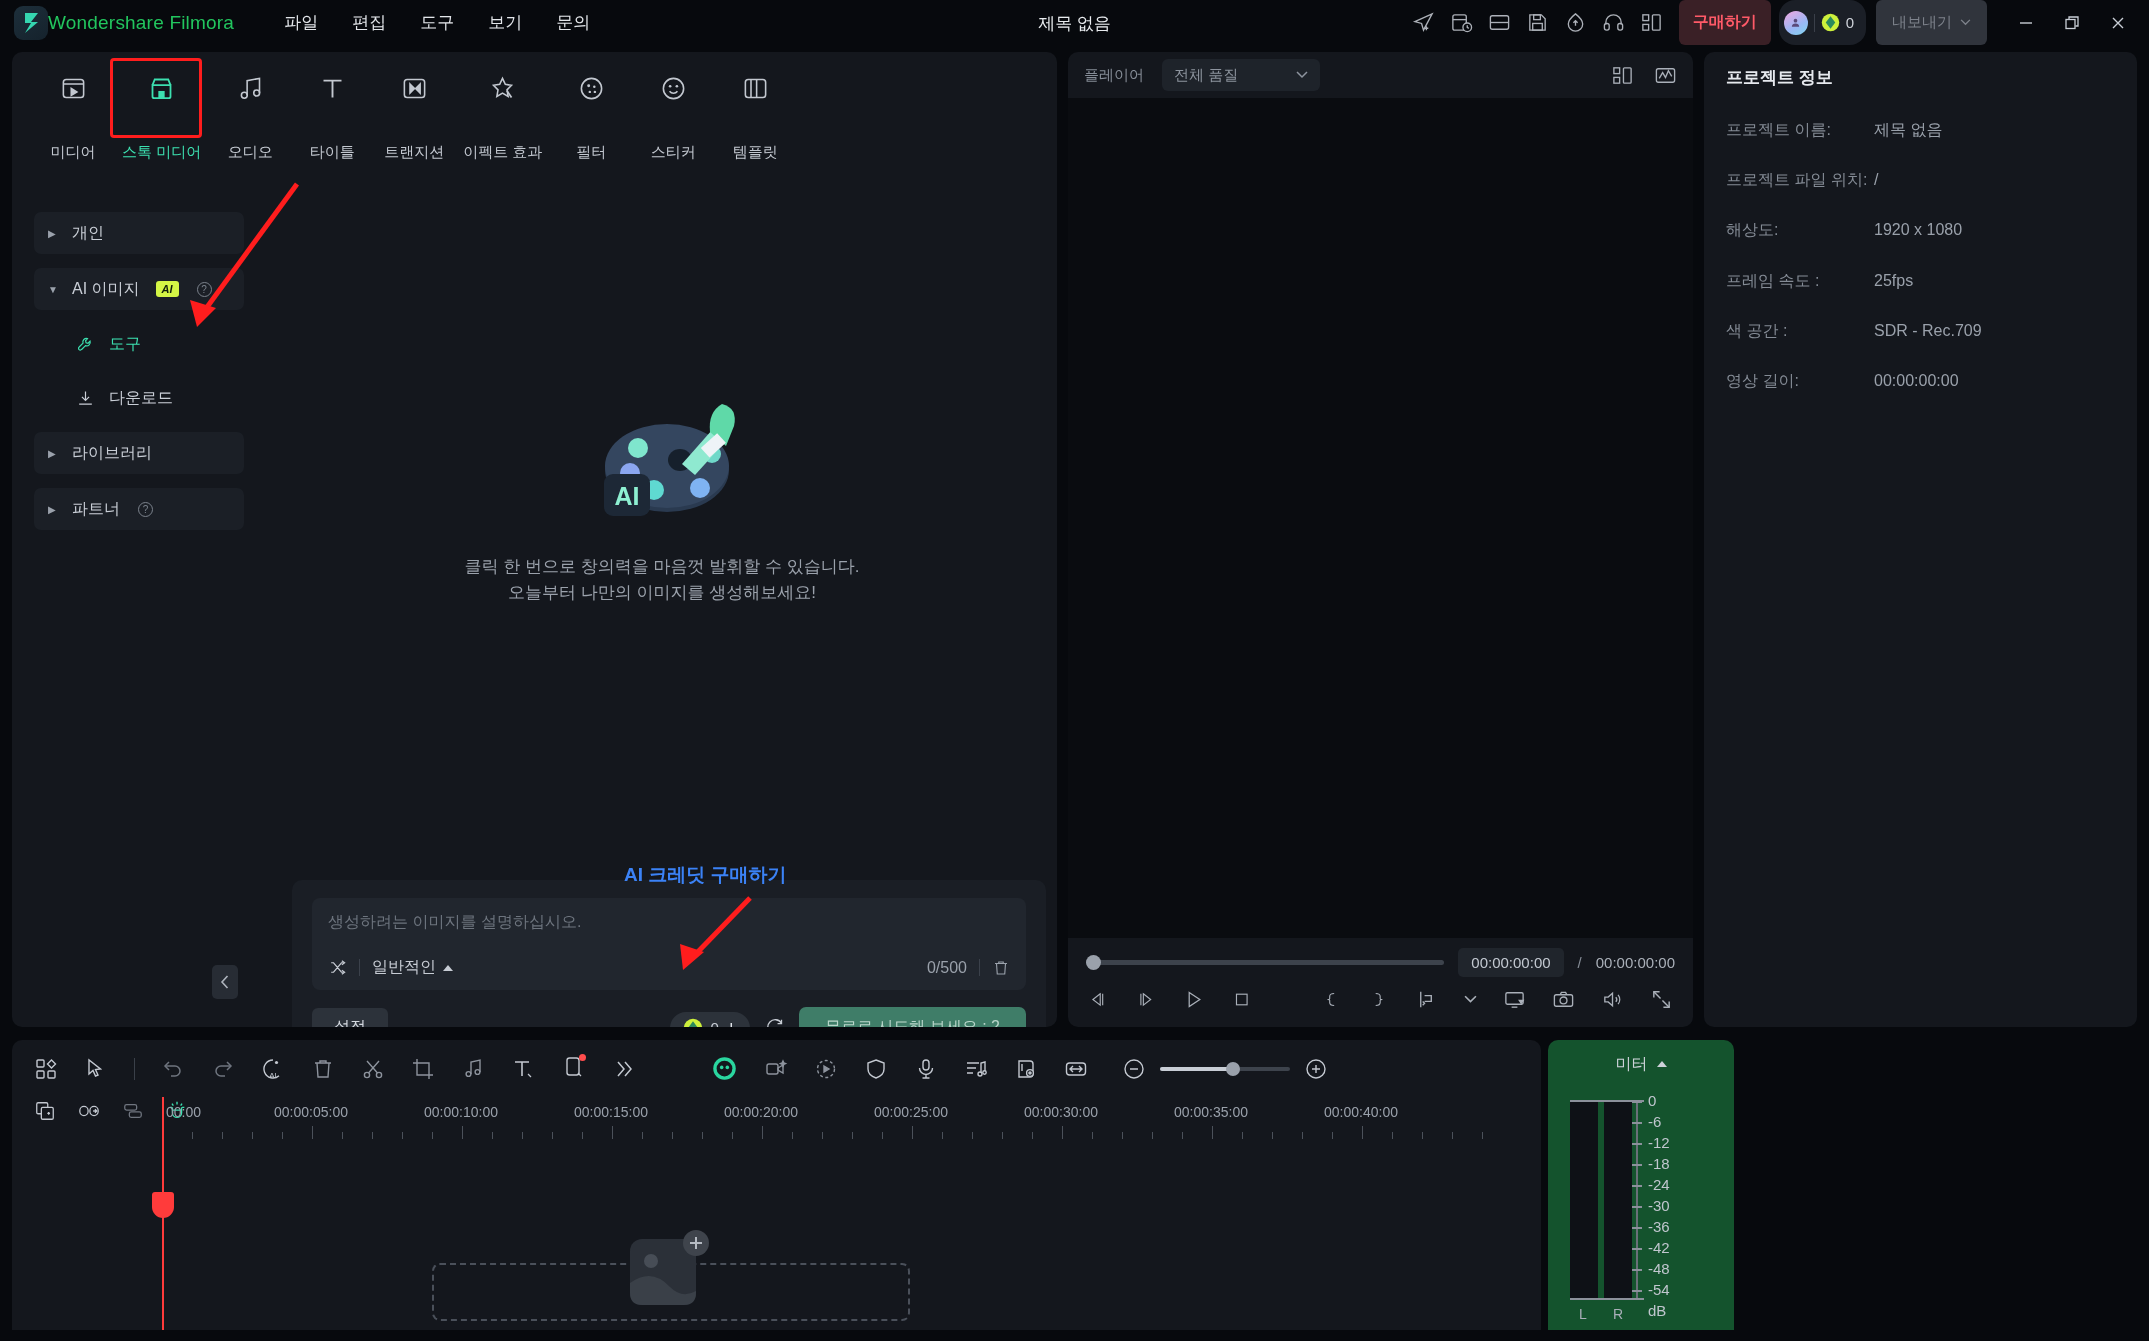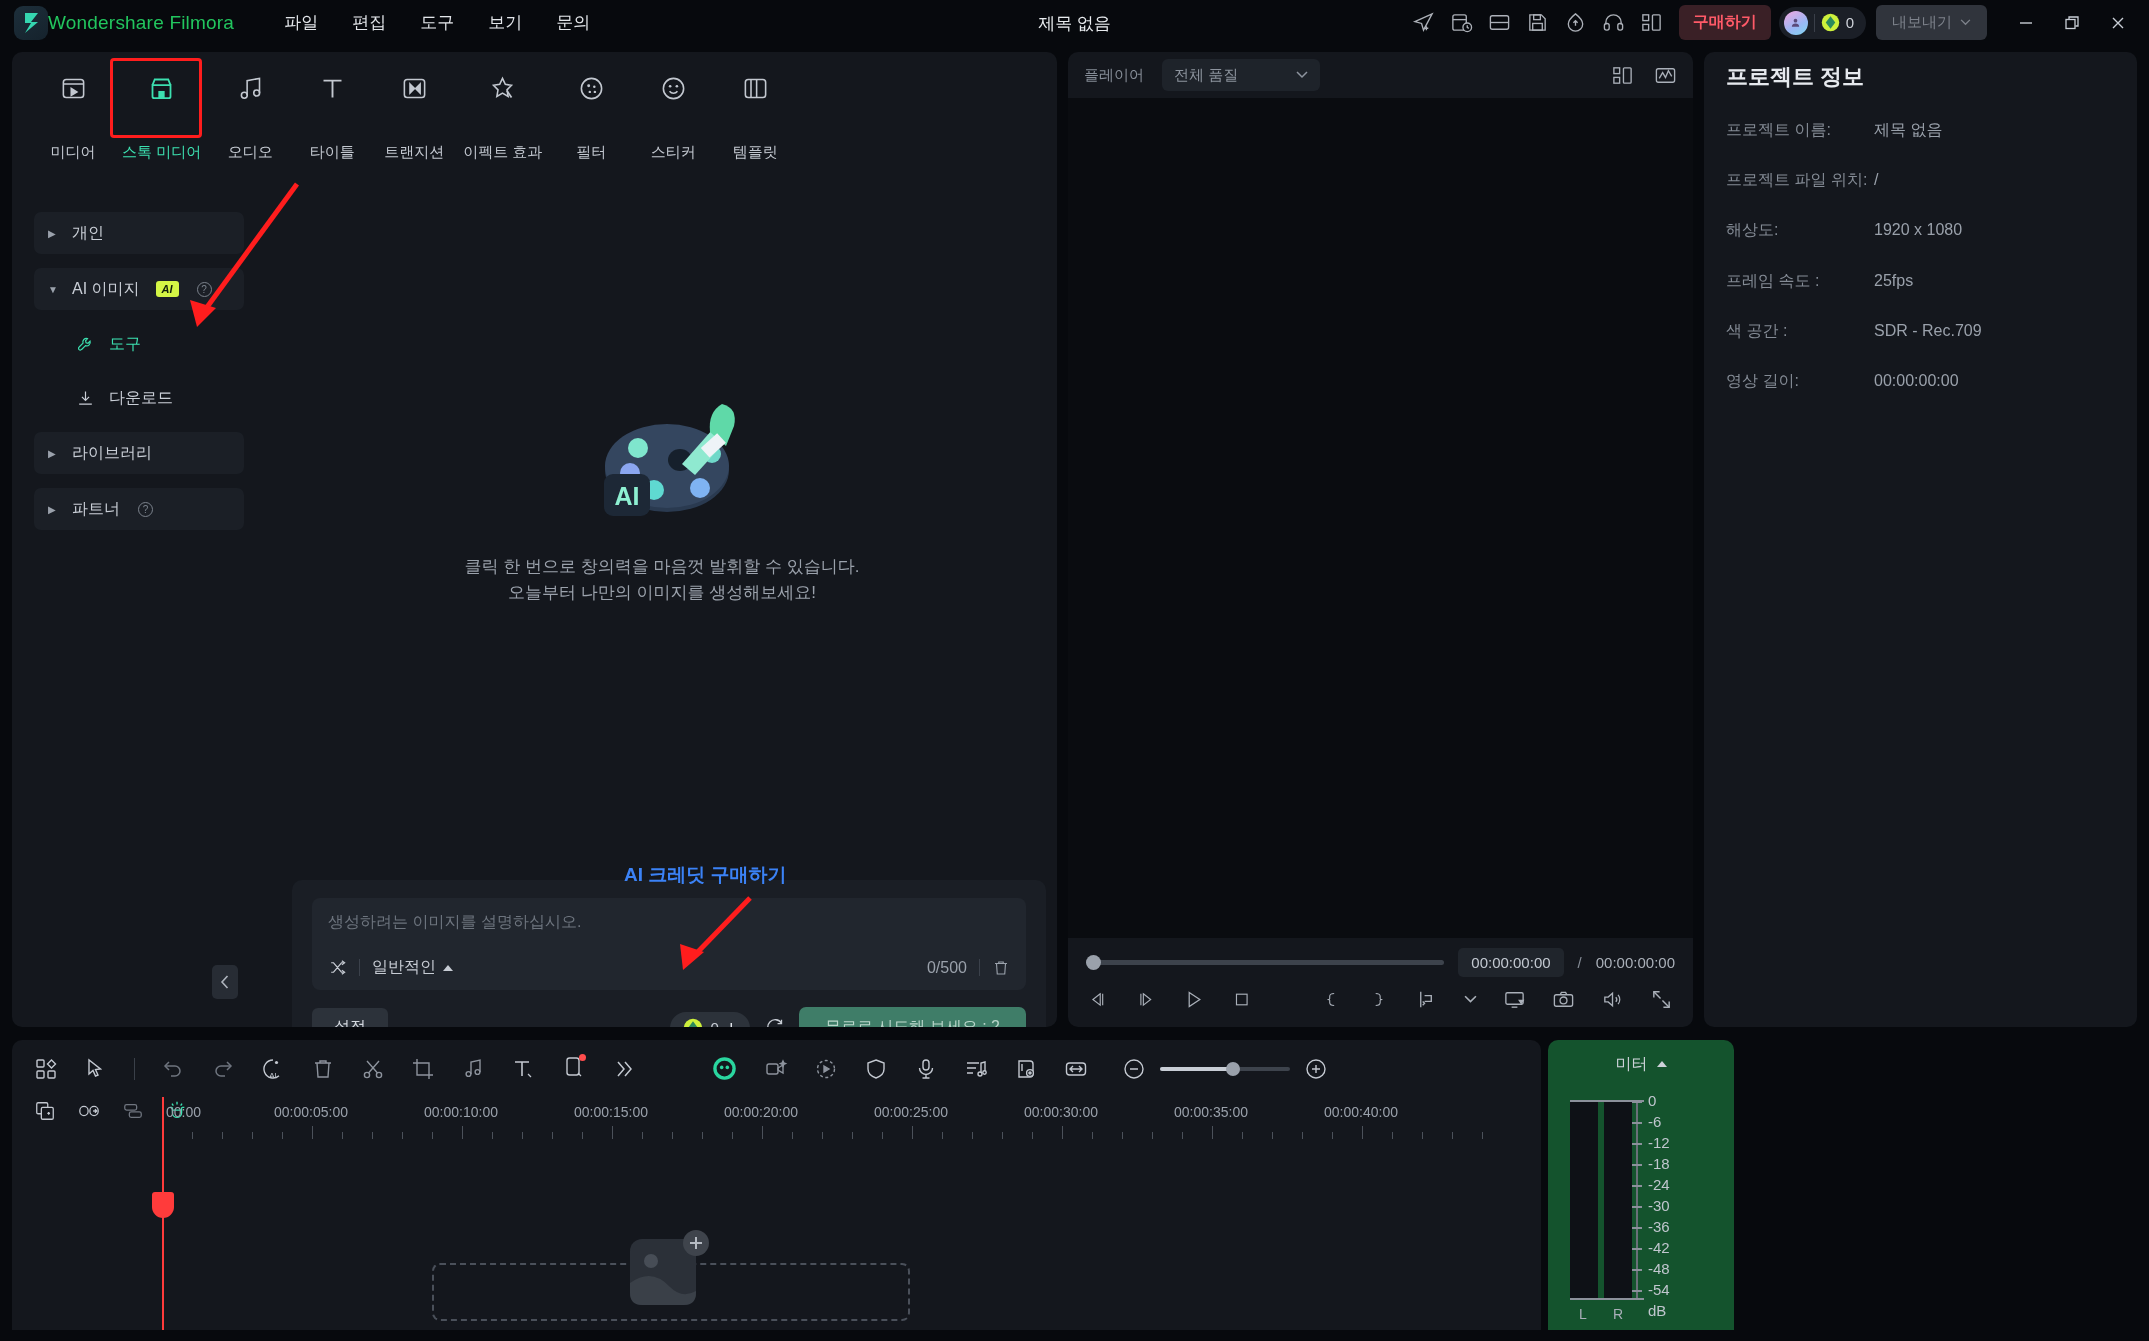--- a/index.html
+++ b/index.html
@@ -24,21 +24,21 @@
   }
   .brand { margin-left: 0; font-size: 19px; color: #22c55e; letter-spacing: .2px; }
   .menu { display: flex; margin-left: 50px; gap: 34px; }
   .menu-item { font-size: 17px; color: #e3e6ea; cursor: default; }
   .doc-title {
     position: absolute; left: 0; right: 0; top: 12px; text-align: center;
     font-size: 17px; color: #e9ecef; pointer-events: none;
   }
   .tb-right {
     position: absolute; right: 8px; top: 0; height: 45px;
-    display: flex; align-items: center; gap: 0px;
+    display: flex; gap: 0px;
   }
   .tb-ico {
     width: 38px; height: 45px; display: flex; align-items: center; justify-content: center;
     opacity: .85;
   }
   .buy-btn {
     background: #3a2026; color: #ff5a68; border: none; border-radius: 6px;
     font-size: 16px; font-weight: bold; padding: 7px 14px; margin: 0 8px;
     font-family: "Liberation Sans", sans-serif; cursor: pointer;
   }
@@ -181,21 +181,21 @@
   .tc-tot { font-size: 15px; color: #aab0b9; }
   .ctrl-row { display: flex; align-items: center; padding: 10px 20px 0 20px; gap: 28px; }
   .cr-right { margin-left: auto; display:flex; align-items:center; gap: 26px; }
 
   
   .info-panel {
     position: absolute; left: 1704px; top: 52px; width: 433px; height: 975px;
     background: #14171d; border-radius: 10px;
   }
   .info-head { height: 50px; display: flex; align-items: center; padding: 0 22px;
-    font-size: 22px; font-weight: bold; color: #e6e9ee; }
+    font-size: 17px; font-weight: bold; color: #e6e9ee; }
   .info-rows { padding: 16px 22px 0 22px; }
   .info-row { display: flex; margin-bottom: 27px; }
   .info-k { width: 148px; font-size: 16px; color: #848b95; line-height: 1.45; }
   .info-v { font-size: 16px; color: #9aa1ab; line-height: 1.45; }
 
   
   .timeline {
     position: absolute; left: 12px; top: 1040px; width: 1529px; height: 290px;
     background: #14171d; border-radius: 10px 10px 0 0; overflow: hidden;
   }

